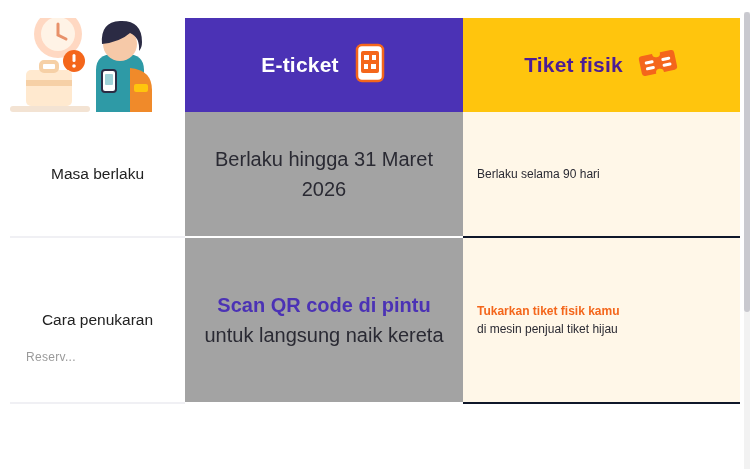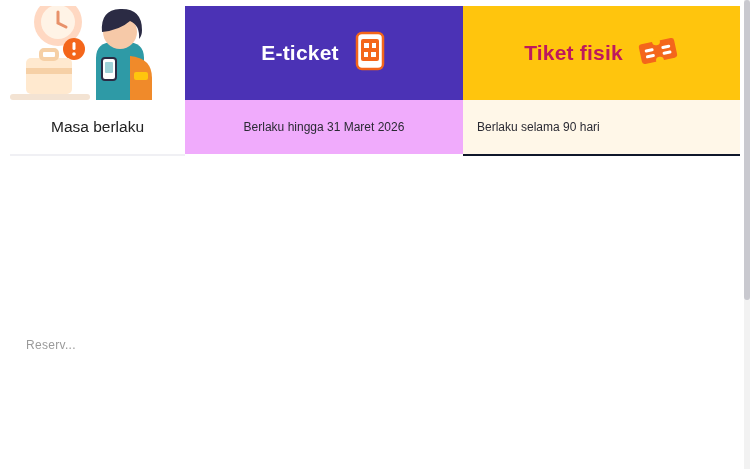--- a/index.html
+++ b/index.html
@@ -10,20 +10,21 @@
     overflow: hidden;
     background: #ffffff;
     font-family: "Liberation Sans", sans-serif;
   }
 
   .page {
     position: relative;
     width: 750px;
     height: 368px;
     background: #ffffff;
+    margin-top: 12px;
   }
 
   
   .compare-table {
     position: absolute;
     left: 10px;
     top: 6px;
     width: 730px;
     border-collapse: separate;
     border-spacing: 0;
@@ -59,40 +60,40 @@
     justify-content: center;
     gap: 14px;
   }
 
   .hdr-title {
     font-size: 21px;
     font-weight: bold;
     letter-spacing: .2px;
   }
   .hdr-eticket .hdr-title { color: #ffffff; }
-  .hdr-fisik .hdr-title   { color: #be185d; }
+  .hdr-fisik .hdr-title   { color: #4c1d95; }
 
   
   .cell-label {
     background: #ffffff;
     text-align: center;
     vertical-align: middle;
     font-size: 15.5px;
     font-weight: normal;
     color: #222222;
     padding: 18px 10px;
     border-bottom: 2px solid #f0f0f4;
   }
   .cell-e {
-    background: #f0abfc;
+    background: #a3a3a3;
     text-align: center;
     vertical-align: middle;
-    font-size: 12px;
+    font-size: 20px;
     color: #2a2a33;
-    padding: 0 14px;
+    padding: 32px 14px;
     line-height: 1.5;
     border-bottom: 2px solid #ffffff;
   }
   .cell-p {
     background: #fff7e8;
     text-align: left;
     vertical-align: middle;
     font-size: 12px;
     color: #2a2a33;
     padding: 18px 14px;
@@ -240,20 +241,31 @@
       <tr>
         <td class="cell-label">Masa berlaku</td>
         <td class="cell-e">
           <span class="plain-line">Berlaku hingga 31 Maret 2026</span>
         </td>
         <td class="cell-p">
           <span class="plain-line">Berlaku selama 90 hari</span>
         </td>
       </tr>
 
+      <tr class="row-tall">
+        <td class="cell-label">Cara penukaran</td>
+        <td class="cell-e">
+          <span class="accent-purple">Scan QR code di pintu</span>
+          <span class="plain-line">untuk langsung naik kereta</span>
+        </td>
+        <td class="cell-p">
+          <span class="accent-orange">Tukarkan tiket fisik kamu</span>
+          <span class="plain-line">di mesin penjual tiket hijau</span>
+        </td>
+      </tr>
 
     </tbody>
   </table>
 
   <div class="watermark">Reserv...</div>
 
   <div class="scroll-track">
     <div class="scroll-thumb"></div>
   </div>
 

